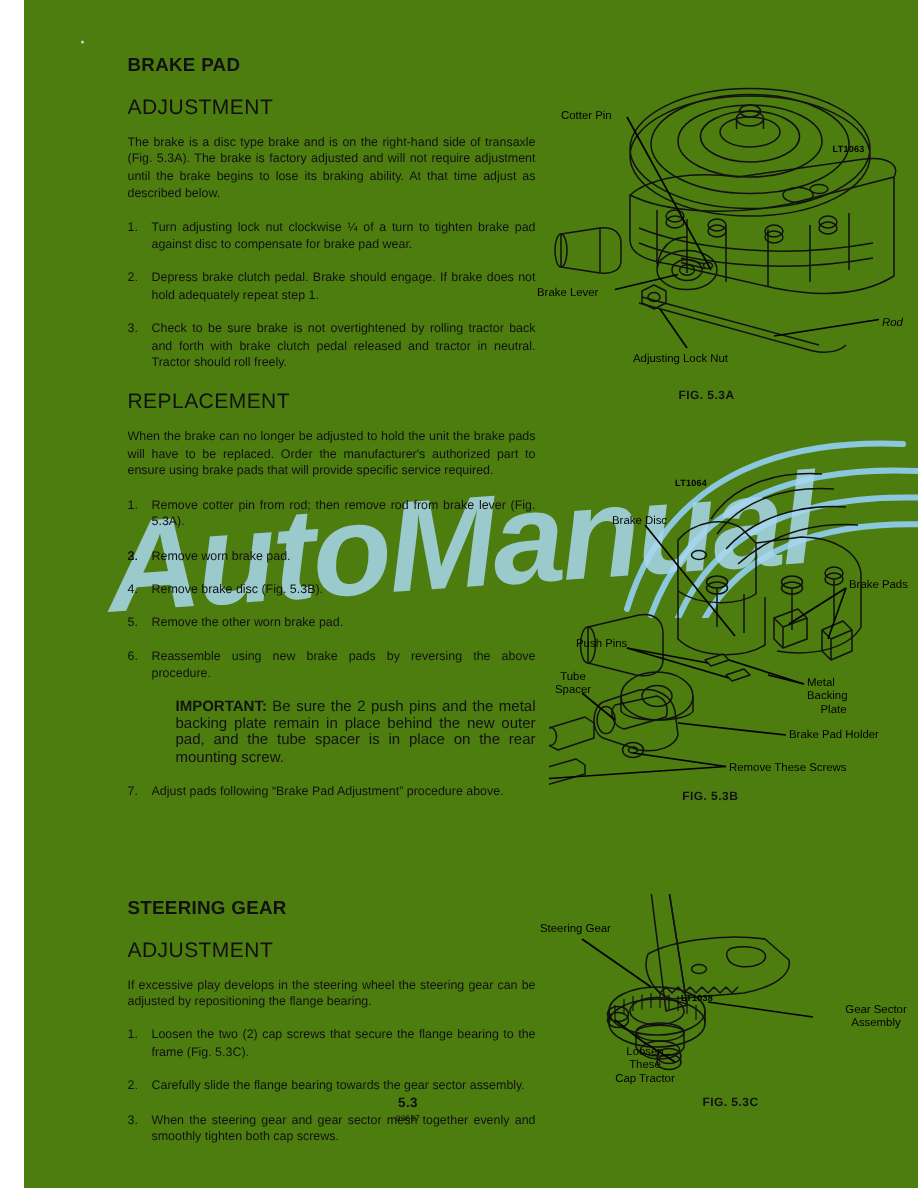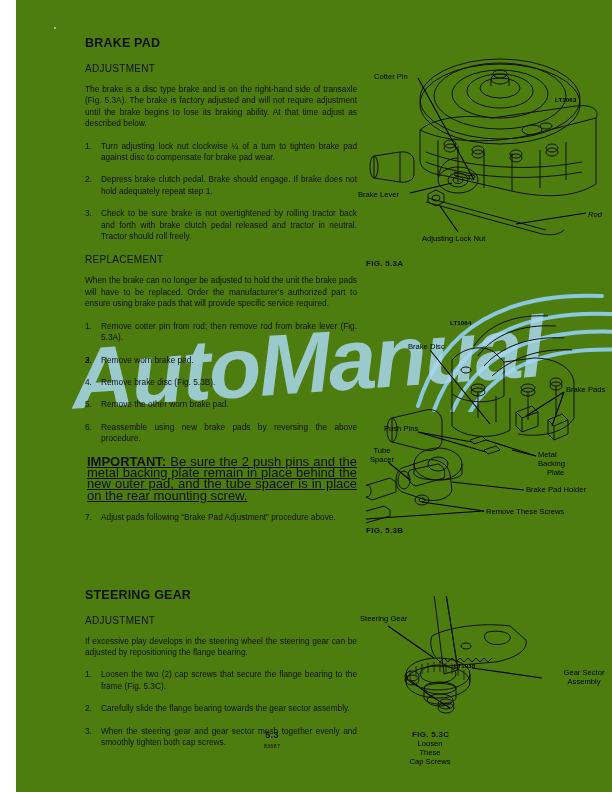--- a/index.html
+++ b/index.html
@@ -62,21 +62,21 @@
     width: 272px;
     z-index: 10;
   }
   .sec-head {
     font-size: 12.5px;
     font-weight: bold;
     letter-spacing: 0.2px;
     margin: 0 0 13px 0;
   }
   .sub-head {
-    font-size: 10px;
+    font-size: 14px;
     letter-spacing: 0.3px;
     margin: 12px 0 10px 0;
   }
   p.body {
     font-size: 8.3px;
     line-height: 11.4px;
     margin: 0 0 11px 0;
     text-align: justify;
   }
   ol.steps {
@@ -93,38 +93,38 @@
     text-align: justify;
   }
   ol.steps li .num {
     position: absolute;
     left: 0;
     top: 0;
     width: 13px;
     text-align: left;
   }
   .important {
-    font-size: 13px;
+    font-size: 10px;
     line-height: 11.4px;
-    margin: 0 0 11px 2px;
+    margin: 0 0 11px 32px;
     text-align: justify;
-    text-decoration: underline;
   }
   .important b { font-weight: bold; }
 
   .block-gap-steering { margin-top: 64px; }
 
   
   .fig {
     position: absolute;
     z-index: 8;
   }
   .fig-cap {
     font-size: 8px;
     font-weight: bold;
+    text-align: center;
     letter-spacing: 0.3px;
   }
   .lbl {
     position: absolute;
     font-size: 7.6px;
     line-height: 9px;
     white-space: pre;
     color: #000;
   }
   .lbl.ctr { text-align: center; }
@@ -402,21 +402,21 @@
 
         <ellipse cx="36" cy="84" rx="7" ry="5"></ellipse>
         <ellipse cx="36" cy="80" rx="7" ry="5"></ellipse>
         <ellipse cx="70" cy="112" rx="8" ry="5"></ellipse>
         <ellipse cx="70" cy="108" rx="8" ry="5"></ellipse>
       </g>
     </svg>
 
     <div class="lbl" style="left:-16px; top:18px;">Steering Gear</div>
     <div class="lbl ctr" style="left:168px; top:72px; width:80px;"><span>Gear Sector</span><br><span>Assembly</span></div>
-    <div class="lbl ctr" style="left:14px; top:100px; width:80px;margin-top:43px;"><span>Loosen</span><br><span>These</span><br><span>Cap Screws</span></div>
+    <div class="lbl ctr" style="left:14px; top:100px; width:80px;"><span>Loosen</span><br><span>These</span><br><span>Cap Tractor</span></div>
     <div class="code-lbl" style="left:78px; top:67px;">LT1038</div>
 
     <svg style="position:absolute; left:0; top:0;" width="240" height="140">
       <g stroke="#000" stroke-width="1.1" fill="none">
         <path d="M12 30 L58 62"></path>
         <path d="M166 82 L96 72"></path>
         <path d="M52 98 L34 84"></path>
         <path d="M52 98 L74 112"></path>
       </g>
     </svg>

